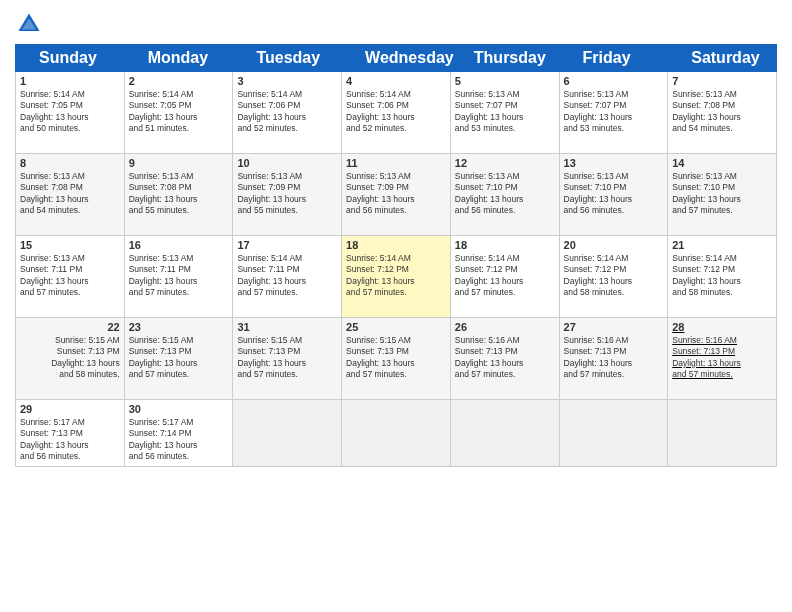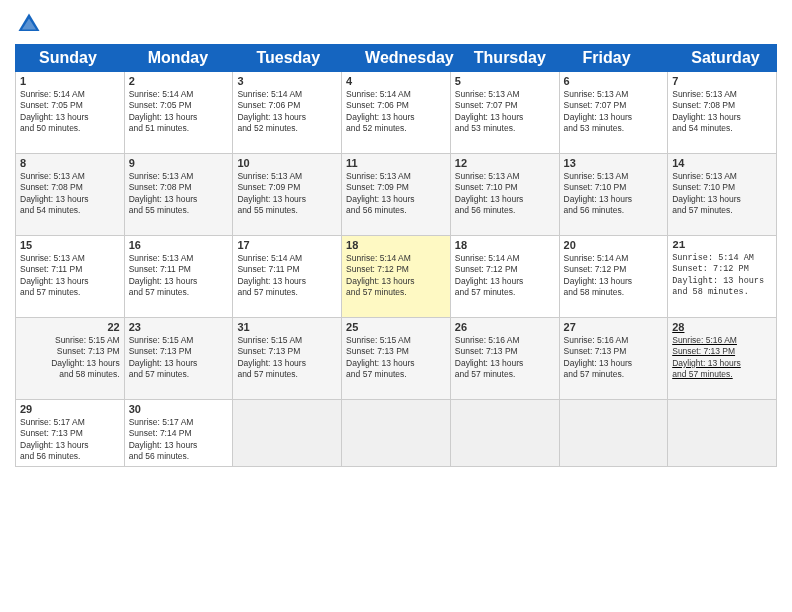--- a/index.html
+++ b/index.html
@@ -271,21 +271,21 @@
 Daylight: 13 hours
 and 57 minutes.</div>
           </td>
           <td style="background: rgb(255, 255, 255);">
             <span class="day-num">20</span>
             <div class="day-info" style="white-space: pre-line;">Sunrise: 5:14 AM
 Sunset: 7:12 PM
 Daylight: 13 hours
 and 58 minutes.</div>
           </td>
-          <td style="background: rgb(255, 255, 255); font-family: Liberation Mono, monospace;">
+          <td style="background: rgb(255, 255, 255);">
             <span class="day-num">21</span>
             <div class="day-info" style="white-space: pre-line;">Sunrise: 5:14 AM
 Sunset: 7:12 PM
 Daylight: 13 hours
 and 58 minutes.</div>
           </td>
         </tr>
         <tr>
           <td style="background: rgb(245, 245, 245); text-align: right;">
             <span class="day-num">22</span>

